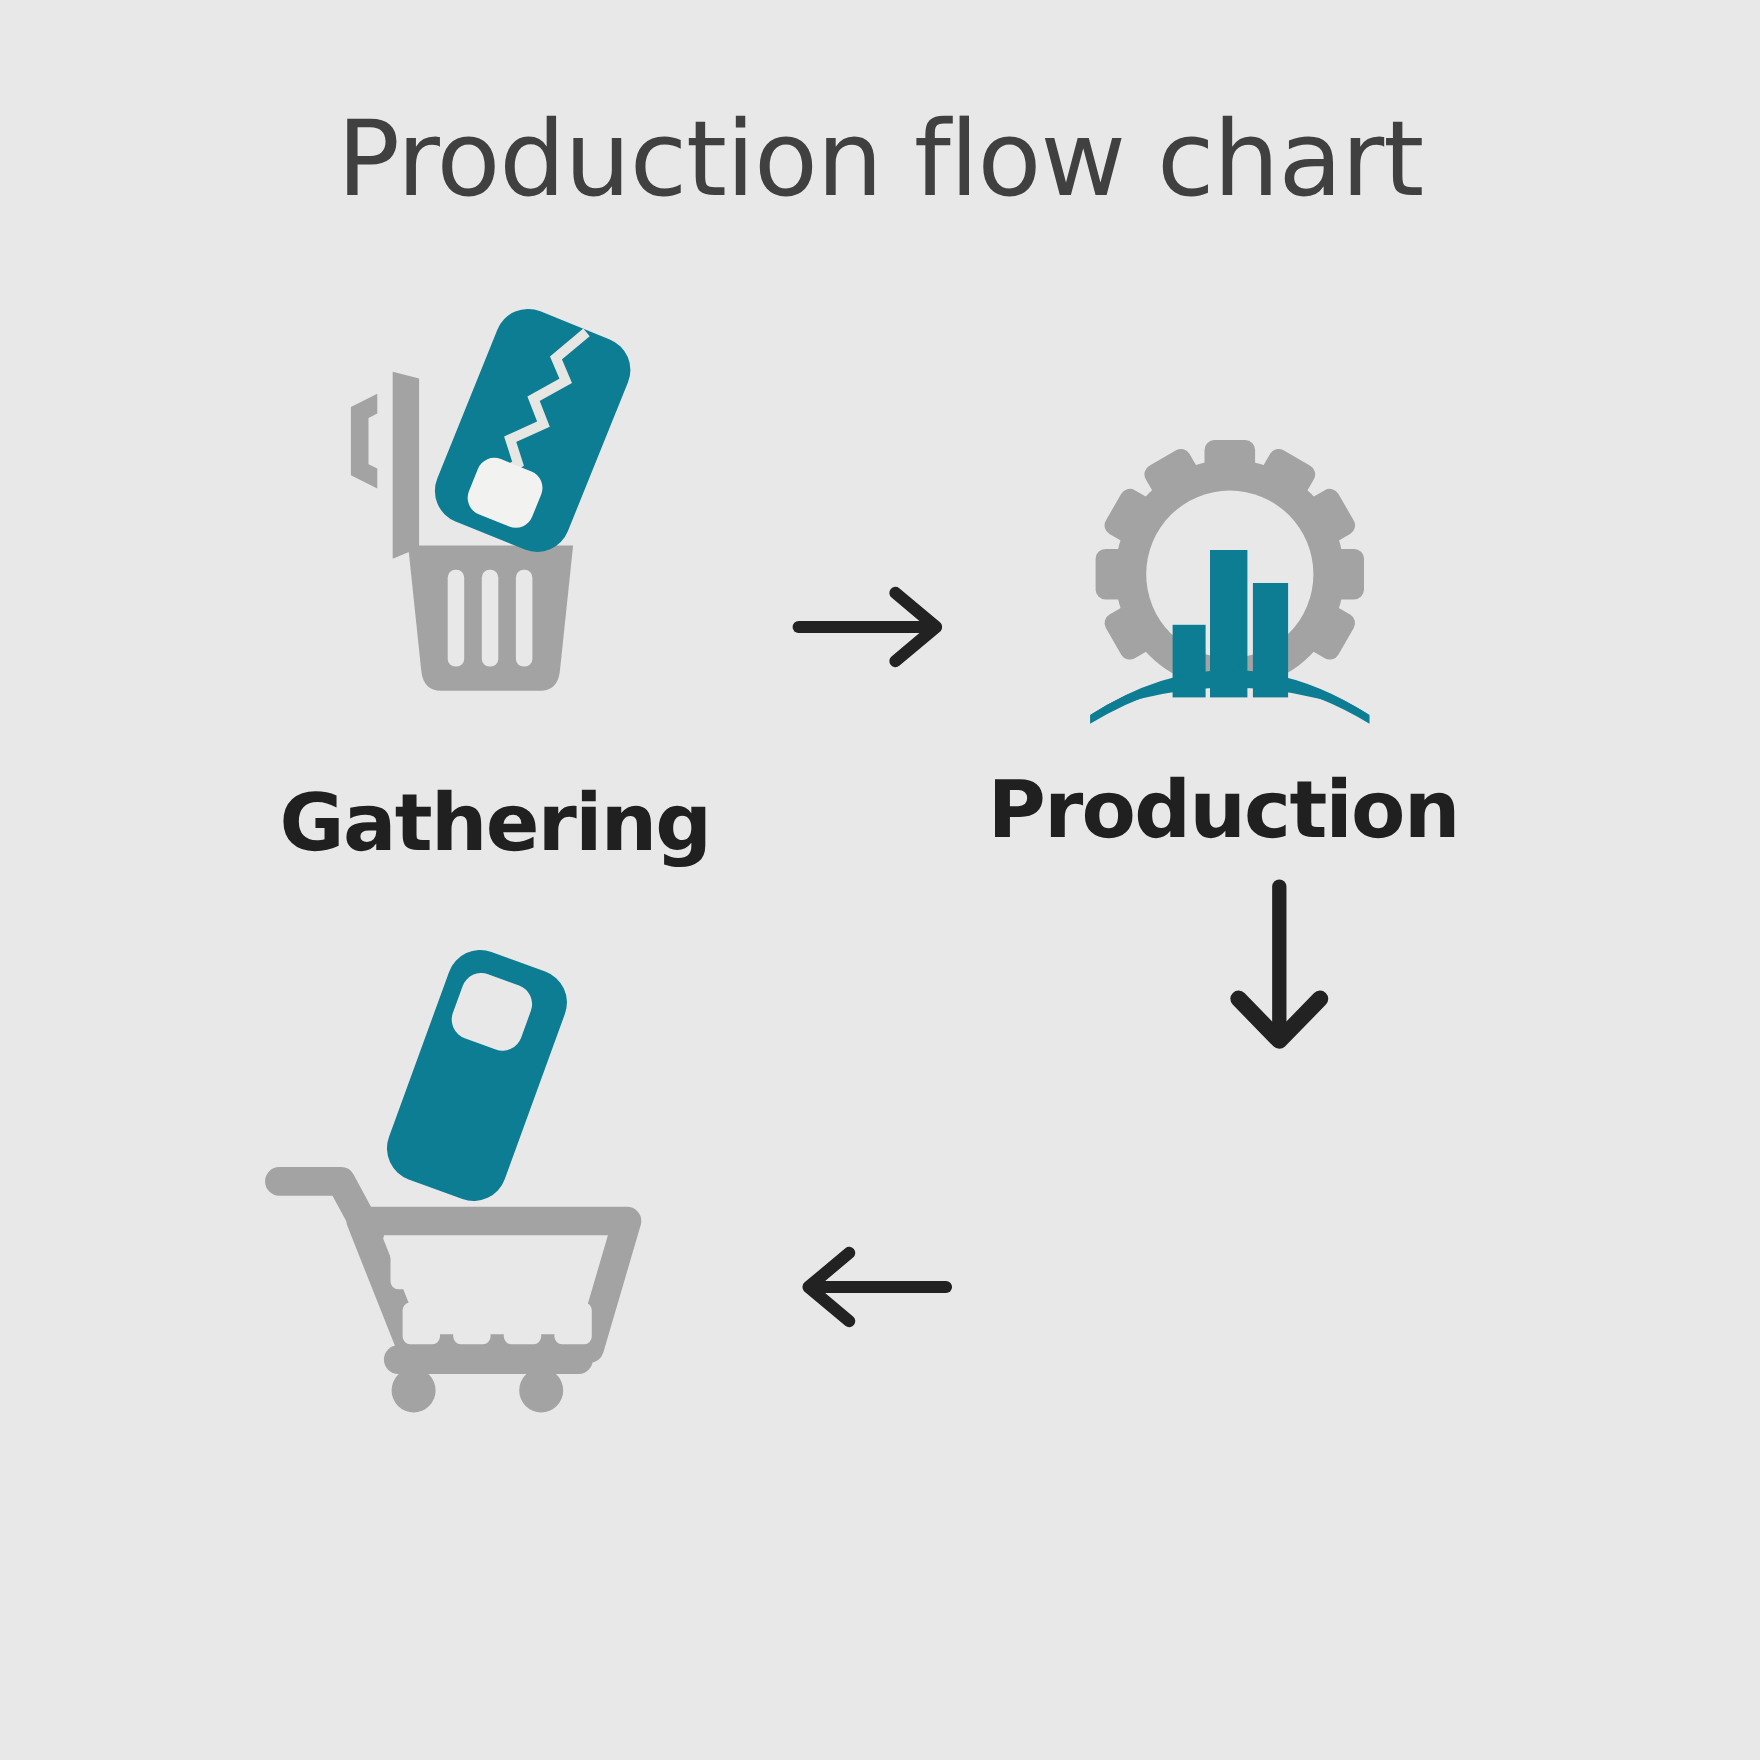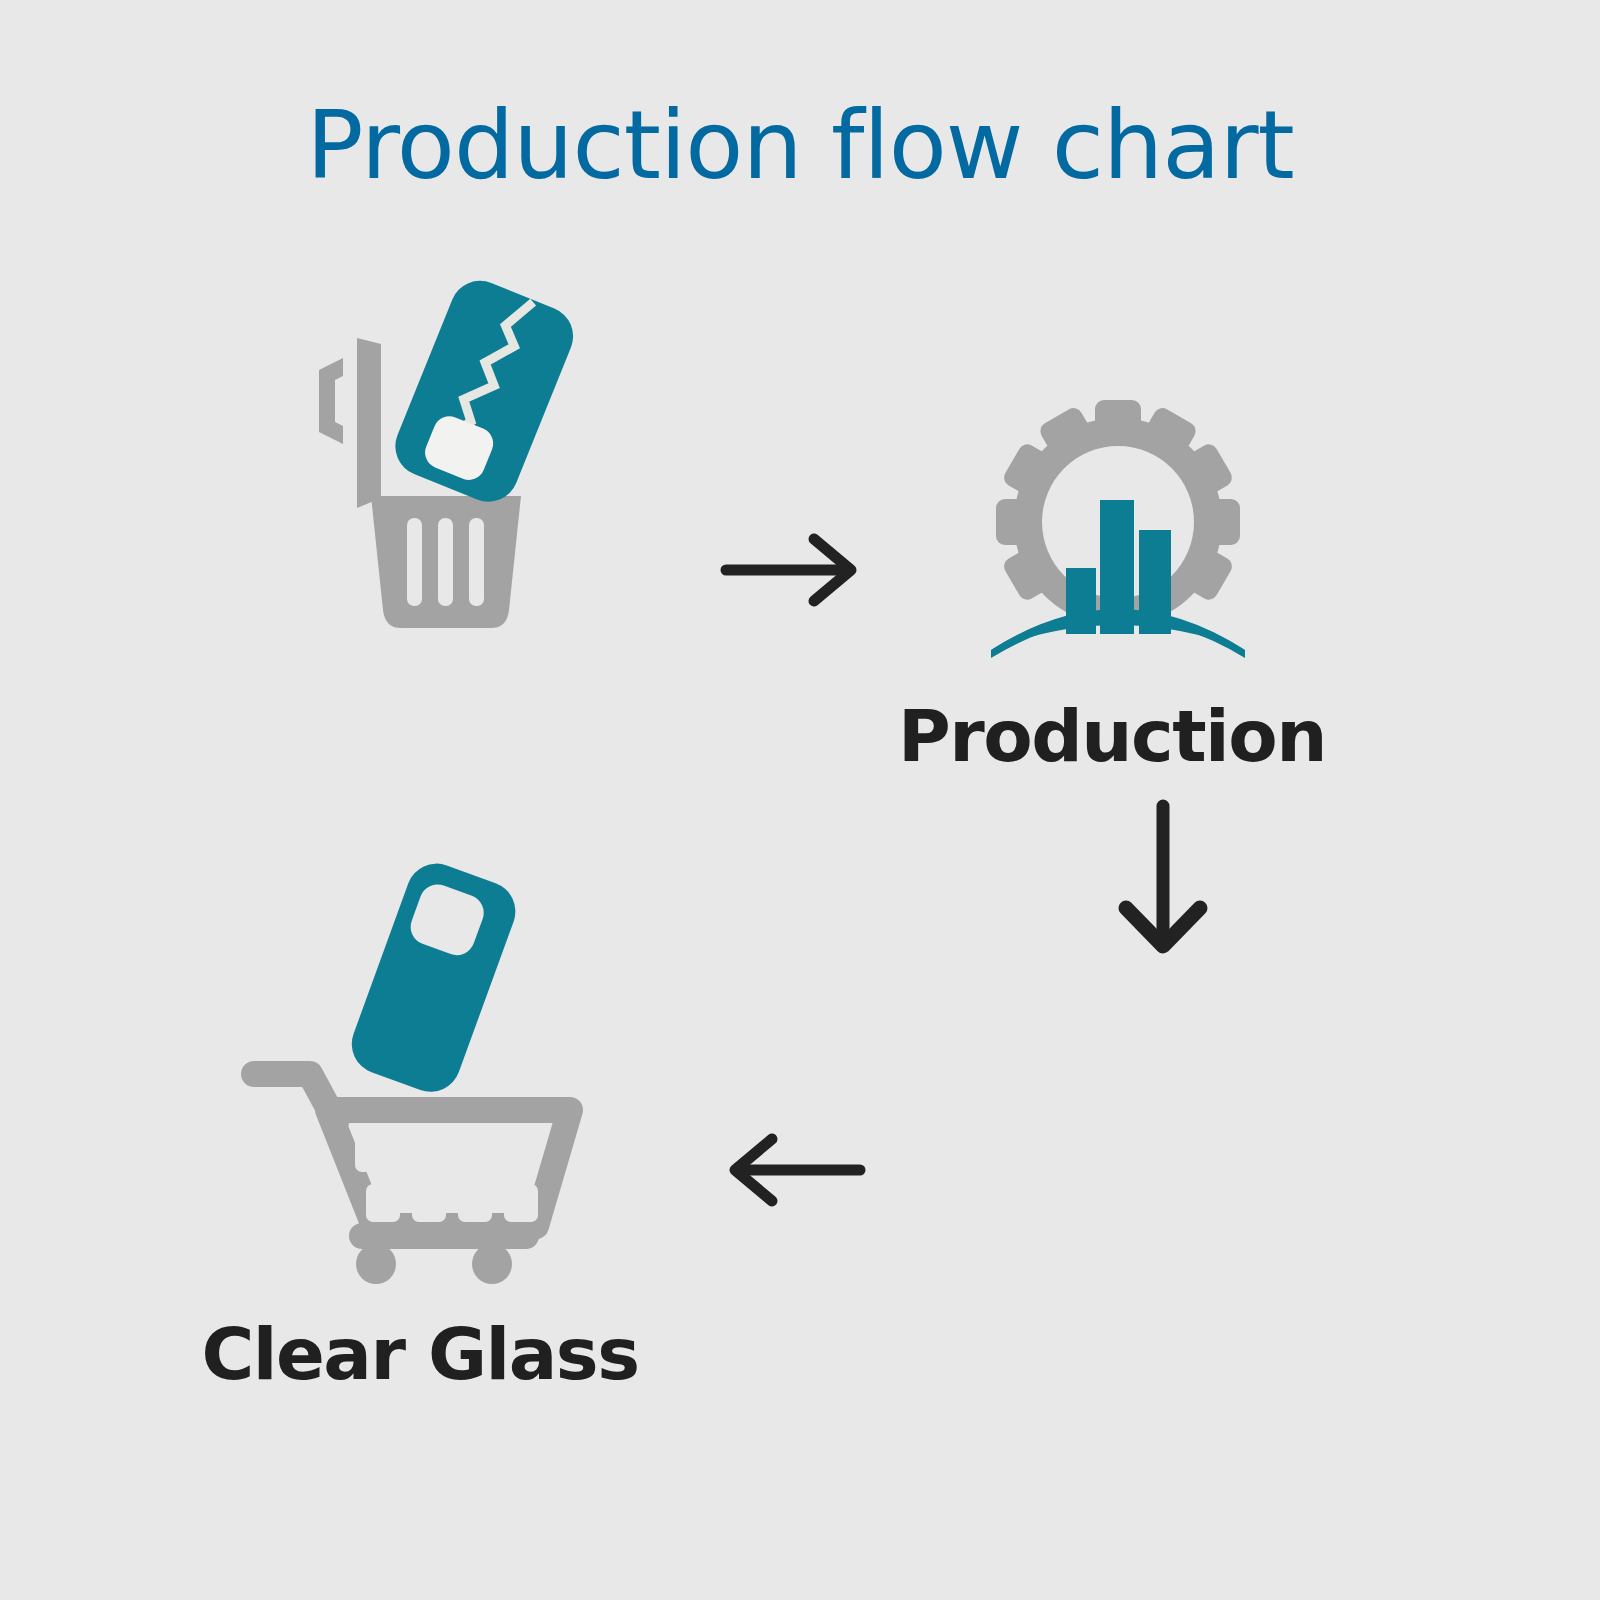--- a/index.html
+++ b/index.html
@@ -28,21 +28,21 @@
     position: absolute;
     top: 96px;
     left: 0;
     width: 1600px;
     text-align: center;
     font-family: "DejaVu Sans", sans-serif;
     font-weight: 400;
     font-size: 95px;
     line-height: 1.05;
     letter-spacing: -1px;
-    color: #0369a1;
+    color: #404040;
     white-space: nowrap;
   }
 
   
   .step {
     position: absolute;
     width: 460px;
     display: flex;
     flex-direction: column;
     align-items: center;
@@ -106,20 +106,21 @@
 
         <g transform="rotate(22 205 105)">
           <rect x="138" y="10" width="128" height="206" rx="30" fill="#0d7d93"></rect>
 
           <path d="M214 12 L197 44 L213 60 L192 86 L209 104 L186 128 L201 146 L183 172 L190 186" fill="none" stroke="#e6e6e2" stroke-width="9" stroke-linejoin="miter" stroke-linecap="butt"></path>
 
           <rect x="169" y="148" width="62" height="54" rx="16" fill="#f2f2f0"></rect>
         </g>
       </svg>
     </div>
+    <div class="label">Gathering</div>
   </div>
 
   <div class="arrow" id="arrow-right">
     <svg width="150" height="90" viewBox="0 0 150 90">
       <line x1="8" y1="45" x2="128" y2="45" stroke="#222222" stroke-width="11" stroke-linecap="round"></line>
       <polyline points="96,14 133,45 96,76" fill="none" stroke="#222222" stroke-width="11" stroke-linecap="round" stroke-linejoin="round"></polyline>
     </svg>
   </div>
 
   <div class="step" id="step-production">
@@ -188,21 +189,20 @@
           <rect x="218" y="324" width="34" height="38" rx="7"></rect>
           <rect x="264" y="324" width="34" height="38" rx="7"></rect>
         </g>
 
         <path d="M122 376 L286 376" stroke="#a3a3a3" stroke-width="26" stroke-linecap="round"></path>
 
         <ellipse cx="136" cy="404" rx="20" ry="20" fill="#a3a3a3"></ellipse>
         <ellipse cx="252" cy="404" rx="20" ry="20" fill="#a3a3a3"></ellipse>
       </svg>
     </div>
-    <div class="label">Clear Glass</div>
   </div>
 
   <div class="arrow" id="arrow-left">
     <svg width="150" height="90" viewBox="0 0 150 90">
       <line x1="22" y1="45" x2="142" y2="45" stroke="#222222" stroke-width="11" stroke-linecap="round"></line>
       <polyline points="54,14 17,45 54,76" fill="none" stroke="#222222" stroke-width="11" stroke-linecap="round" stroke-linejoin="round"></polyline>
     </svg>
   </div>
 
 

